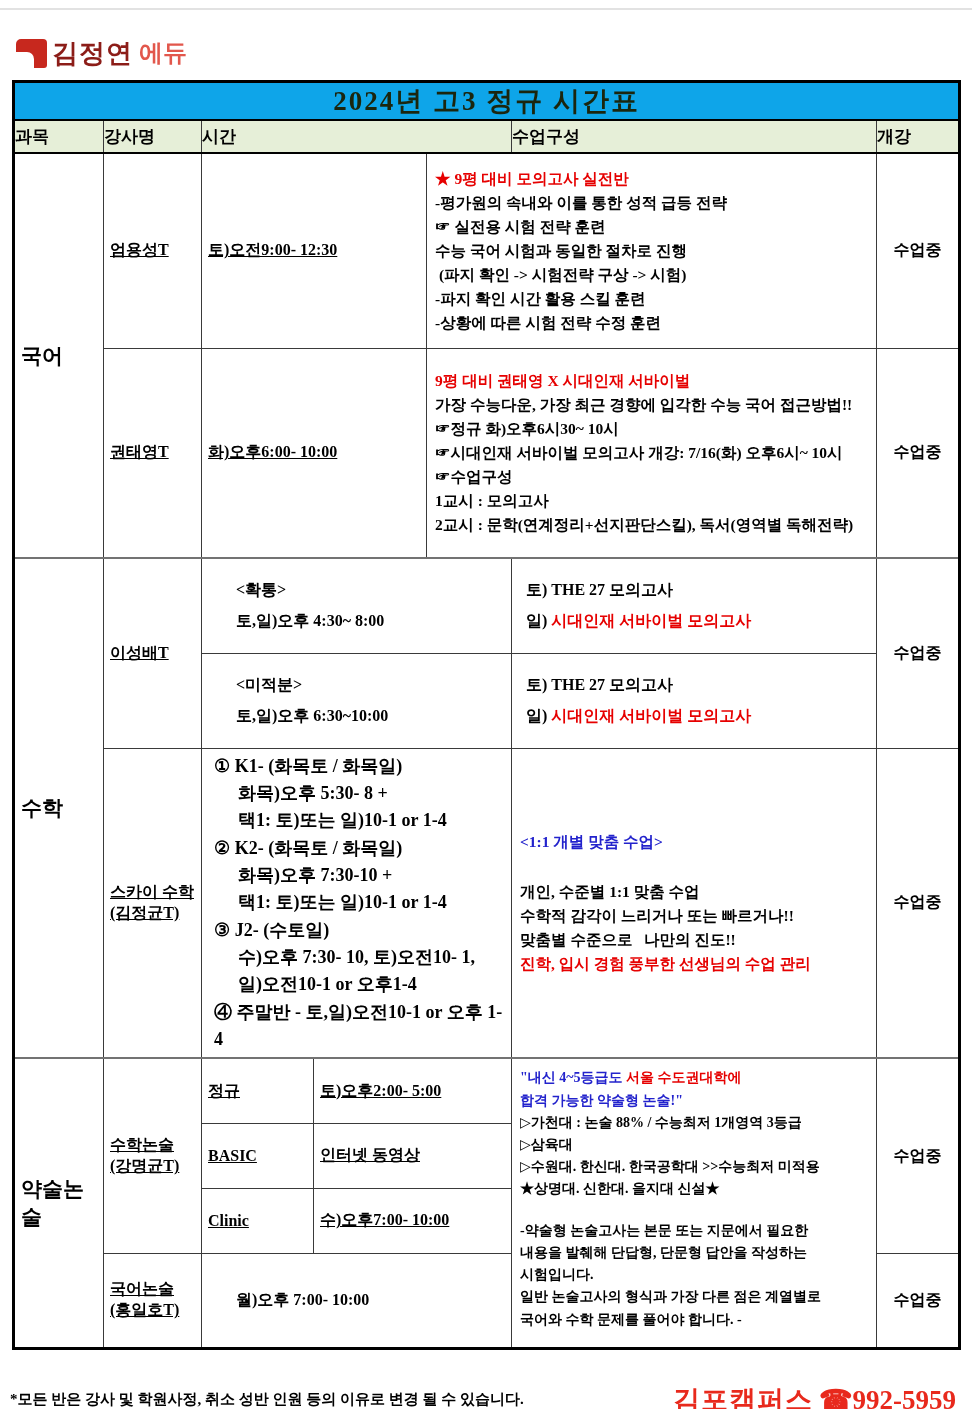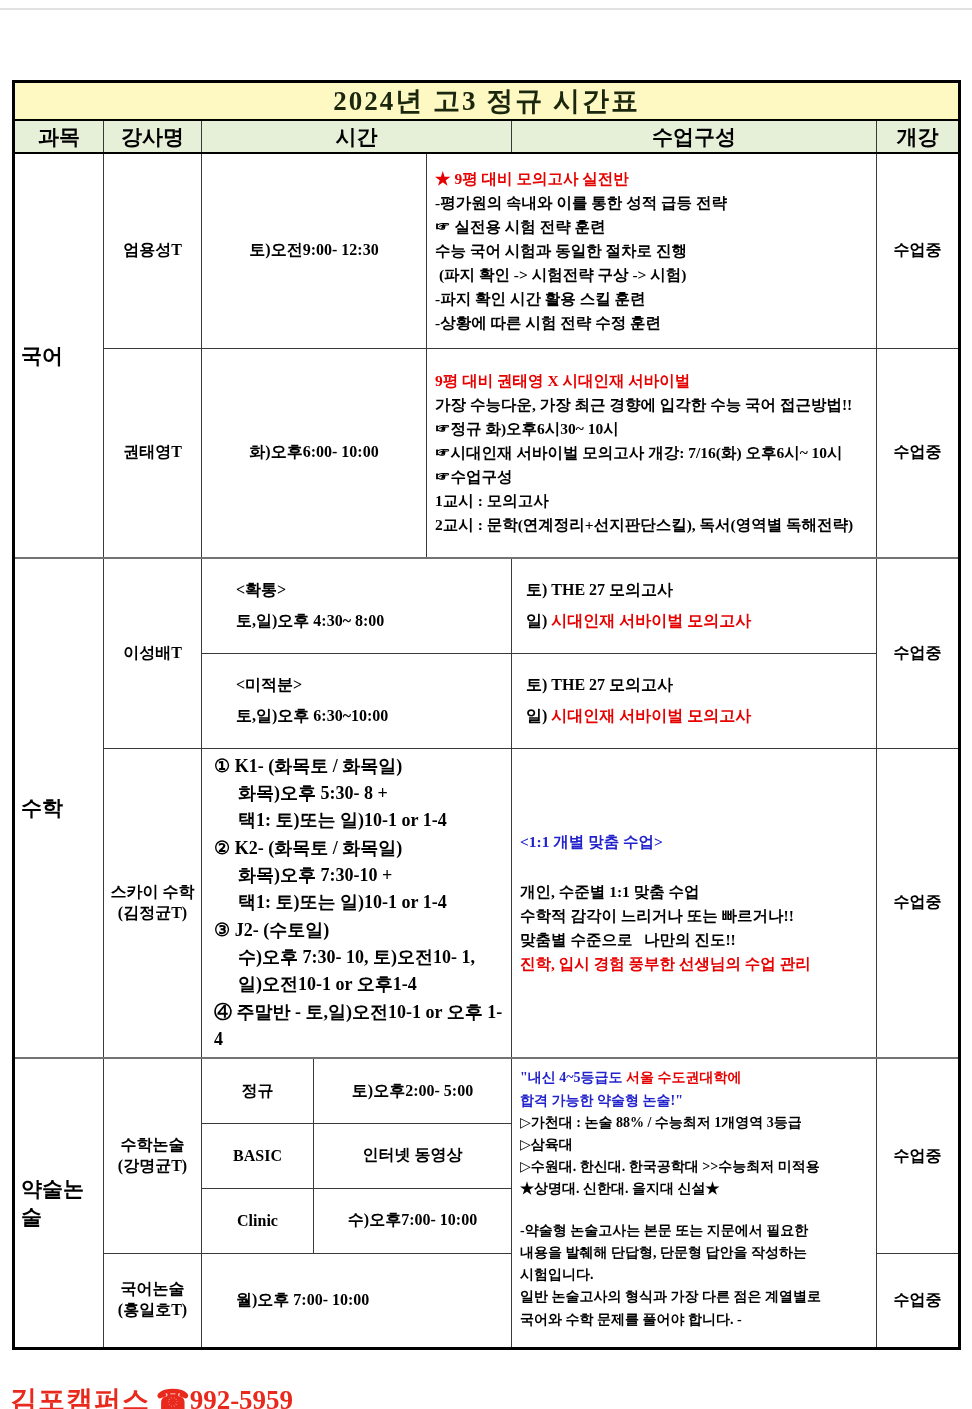--- a/index.html
+++ b/index.html
@@ -33,25 +33,25 @@
   tr.r-title  { height:35px; }
   tr.r-head   { height:33px; }
   tr.r-kor1   { height:195px; }
   tr.r-kor2   { height:210px; }
   tr.r-math1  { height:95px; }
   tr.r-math2  { height:95px; }
   tr.r-math3  { height:250px; }
   tr.r-e1, tr.r-e2, tr.r-e3 { height:65px; }
   tr.r-e4     { height:95px; }
 
-  .r-title td { background:#fef9c3; text-align:center; font-size:27px; letter-spacing:2px; color:#1b260e; border-bottom:2px solid #000; padding:0; }
-  .r-head td  { background:#e6efd8; text-align:center; font-size:21px; border-bottom:2px solid #000; padding:0; }
+  .r-title td { background:#0ea5e9; text-align:center; font-size:27px; letter-spacing:2px; color:#1b260e; border-bottom:2px solid #000; padding:0; }
+  .r-head td  { background:#e6efd8; text-align:left; font-size:17px; border-bottom:2px solid #000; padding:0; }
   tr.r-math1 td, tr.r-e1 td { border-top:2px solid #737373; }
 
-  .center { text-align:center; }
+  .center { text-align:left;text-decoration:underline; }
   .subject { text-align:left; font-size:21px; }
   .opening { text-align:center; }
 
   .comp { font-size:15.5px; line-height:1.55; padding:8px 8px; }
   .comp .line { white-space:pre-wrap; }
   .red  { color:#e60000; }
   .blue { color:#2222cc; }
 
   .time-left { padding-left:34px; font-size:16px; line-height:1.9; }
   .sky-time { font-size:18px; line-height:1.52; padding:4px 4px 4px 12px; }
@@ -68,20 +68,25 @@
   .foot-right { display:flex; align-items:center; gap:6px; }
   .campus { font-size:27px; font-weight:800; color:#e8291c; letter-spacing:1px; }
   .phone  { font-size:27px; font-weight:700; color:#e8291c; }
 </style>
 </head>
 <body>
 
 <div class="top-hairline"></div>
 
 <div class="header-bar">
+  <div class="logo-left">
+    <div class="logo-mark"></div>
+    <span class="brand-main">김정연</span>
+    <span class="brand-sub">에듀</span>
+  </div>
 </div>
 
 <table class="tt">
   <colgroup>
     <col style="width:90px">
       <col style="width:98px">
       <col style="width:112px">
     <col style="width:113px">
       <col style="width:85px">
       <col style="width:365px">
@@ -223,17 +228,18 @@
       <div>국어논술</div>
       <div>(홍일호T)</div>
     </td>
     <td colspan="3" class="time-left">월)오후 7:00- 10:00</td>
     <td class="opening">수업중</td>
   </tr>
 </tbody>
   </table>
 
 <div class="footer">
+  <div class="foot-note">*모든 반은 강사 및 학원사정, 취소 성반 인원 등의 이유로 변경 될 수 있습니다.</div>
   <div class="foot-right">
     <span class="campus">김포캠퍼스</span>
     <span class="phone">☎992-5959</span>
   </div>
 </div>
 
 </body></html>

